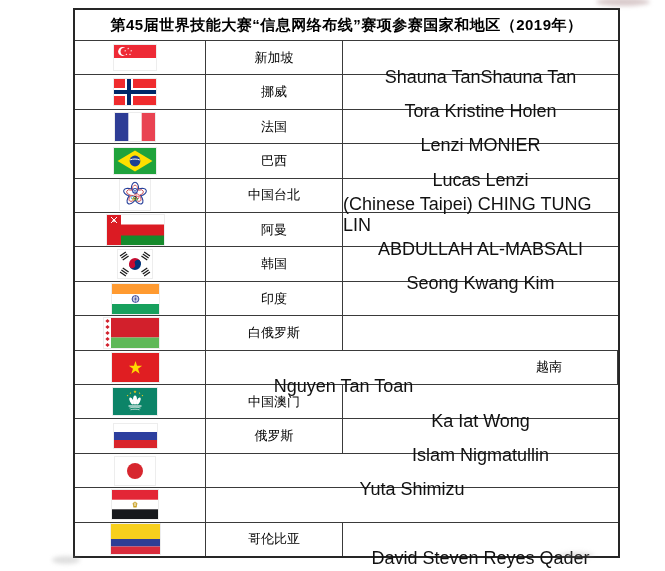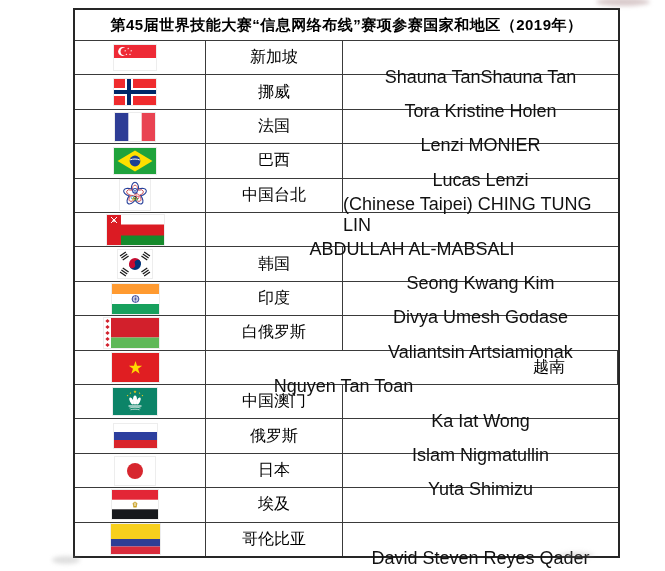--- a/index.html
+++ b/index.html
@@ -12,21 +12,21 @@
     box-sizing:border-box;border:2px solid #262626;background:#fff;
     display:flex;flex-direction:column;
   }
   .title-row{
     flex:0 0 30px;display:flex;align-items:center;justify-content:center;
     font-size:15px;font-weight:bold;letter-spacing:.5px;white-space:nowrap;
   }
   .row{flex:1 1 0;display:flex;border-top:1.5px solid #3a3a3a;min-height:0;}
   .cell{box-sizing:border-box;display:flex;align-items:center;justify-content:center;}
   .c1{width:131px;border-right:1.5px solid #3a3a3a;}
-  .c2{width:137px;border-right:1.5px solid #3a3a3a;font-size:16px;}
+  .c2{width:137px;border-right:1.5px solid #3a3a3a;font-size:13px;}
   .c3{flex:1;font-size:18px;position:relative;color:#111;margin-top:36px;}
   .fl{line-height:0;box-shadow:0 0 0 1px rgba(0,0,0,.07);transform:translateX(-5px);}
   .fl.shift{transform:translateX(-9px);}
   .fl svg{display:block;}
   .smudge{position:absolute;border-radius:50%;filter:blur(2px);pointer-events:none;}
   #sm1{left:596px;top:-2px;width:54px;height:8px;background:rgba(186,158,160,.55);}
   #sm2{left:52px;top:556px;width:28px;height:8px;background:rgba(150,148,148,.30);}
   #sm3{left:558px;top:552px;width:36px;height:6px;background:rgba(150,148,148,.26);}
 </style>
 </head>
@@ -157,20 +157,21 @@
             <rect width="57" height="30" fill="#DB1B23"></rect>
             <rect x="14" width="43" height="9.5" fill="#fff"></rect>
             <rect x="14" y="20.5" width="43" height="9.5" fill="#168A2C"></rect>
           <g transform="translate(7,5)" stroke="#fff" stroke-width="1" fill="none">
             <path d="M-3,3 L3,-3 M-3,-3 L3,3"></path>
               <circle cx="0" cy="0.6" r="1.2" stroke-width="0.7"></circle>
           </g>
         </svg>
       </span>
     </div>
+    <div class="cell c2">阿曼</div>
     <div class="cell c3">ABDULLAH AL-MABSALI</div>
   </div>
 
 
   <div class="row">
     <div class="cell c1">
       <span class="fl">
         <svg width="34" height="28" viewBox="0 0 34 28">
             <rect width="34" height="28" fill="#fff"></rect>
           <g transform="translate(17,14) rotate(-22)">
@@ -198,42 +199,40 @@
             <rect width="47" height="10" fill="#FF9A30"></rect>
             <rect y="20" width="47" height="10" fill="#17A05D"></rect>
           <g transform="translate(23.5,15)" stroke="#24338F" fill="none">
             <circle r="3.4" stroke-width="0.9"></circle>
             <path d="M0,-3.4 V3.4 M-3.4,0 H3.4 M-2.4,-2.4 L2.4,2.4 M-2.4,2.4 L2.4,-2.4" stroke-width="0.5"></path>
           </g>
         </svg>
       </span>
     </div>
     <div class="cell c2">印度</div>
-    <div class="cell c3">Divya Umesh Godase</div>
   </div>
 
   <div class="row">
     <div class="cell c1">
       <span class="fl shift">
         <svg width="55" height="30" viewBox="0 0 55 30">
             <rect width="7" height="30" fill="#fff"></rect>
             <rect x="7" width="48" height="19.5" fill="#D2202C"></rect>
             <rect x="7" y="19.5" width="48" height="10.5" fill="#5FB858"></rect>
           <g fill="#D2202C">
             <rect x="2" y="1.5" width="3" height="3" transform="rotate(45 3.5 3)"></rect>
             <rect x="2" y="7.5" width="3" height="3" transform="rotate(45 3.5 9)"></rect>
             <rect x="2" y="13.5" width="3" height="3" transform="rotate(45 3.5 15)"></rect>
             <rect x="2" y="19.5" width="3" height="3" transform="rotate(45 3.5 21)"></rect>
             <rect x="2" y="25.5" width="3" height="3" transform="rotate(45 3.5 27)"></rect>
           </g>
         </svg>
       </span>
     </div>
     <div class="cell c2">白俄罗斯</div>
-    <div class="cell c3">Valiantsin Artsiamionak</div>
   </div>
 
   <div class="row">
     <div class="cell c1">
       <span class="fl">
         <svg width="47" height="29" viewBox="0 0 47 29">
             <rect width="47" height="29" fill="#E01E22"></rect>
             <use href="#st" fill="#FFD800" transform="translate(23.5,15) scale(7)"></use>
           </svg>
       </span>
@@ -282,39 +281,37 @@
 
   <div class="row">
     <div class="cell c1">
       <span class="fl">
         <svg width="40" height="28" viewBox="0 0 40 28">
             <rect width="40" height="28" fill="#fff"></rect>
             <circle cx="20" cy="14" r="8" fill="#D7262E"></circle>
           </svg>
       </span>
     </div>
-    <div class="cell c2">日本</div>
     <div class="cell c3">Yuta Shimizu</div>
   </div>
 
   <div class="row">
     <div class="cell c1">
       <span class="fl">
         <svg width="46" height="29" viewBox="0 0 46 29">
             <rect width="46" height="29" fill="#fff"></rect>
             <rect width="46" height="9.7" fill="#E32636"></rect>
             <rect y="19.3" width="46" height="9.7" fill="#17181C"></rect>
           <g fill="#C9A227">
               <polygon points="23,11.5 25.4,13.3 24.6,17.5 21.4,17.5 20.6,13.3"></polygon>
               <rect x="21.8" y="12.6" width="2.4" height="3.4" fill="#fff" opacity="0.5"></rect>
             </g>
         </svg>
       </span>
     </div>
-    <div class="cell c2">埃及</div>
   </div>
 
   <div class="row">
     <div class="cell c1">
       <span class="fl">
         <svg width="49" height="30" viewBox="0 0 49 30">
             <rect width="49" height="15" fill="#F7CF1C"></rect>
             <rect y="15" width="49" height="7.5" fill="#2E3E95"></rect>
             <rect y="22.5" width="49" height="7.5" fill="#D92C3C"></rect>
           </svg>

